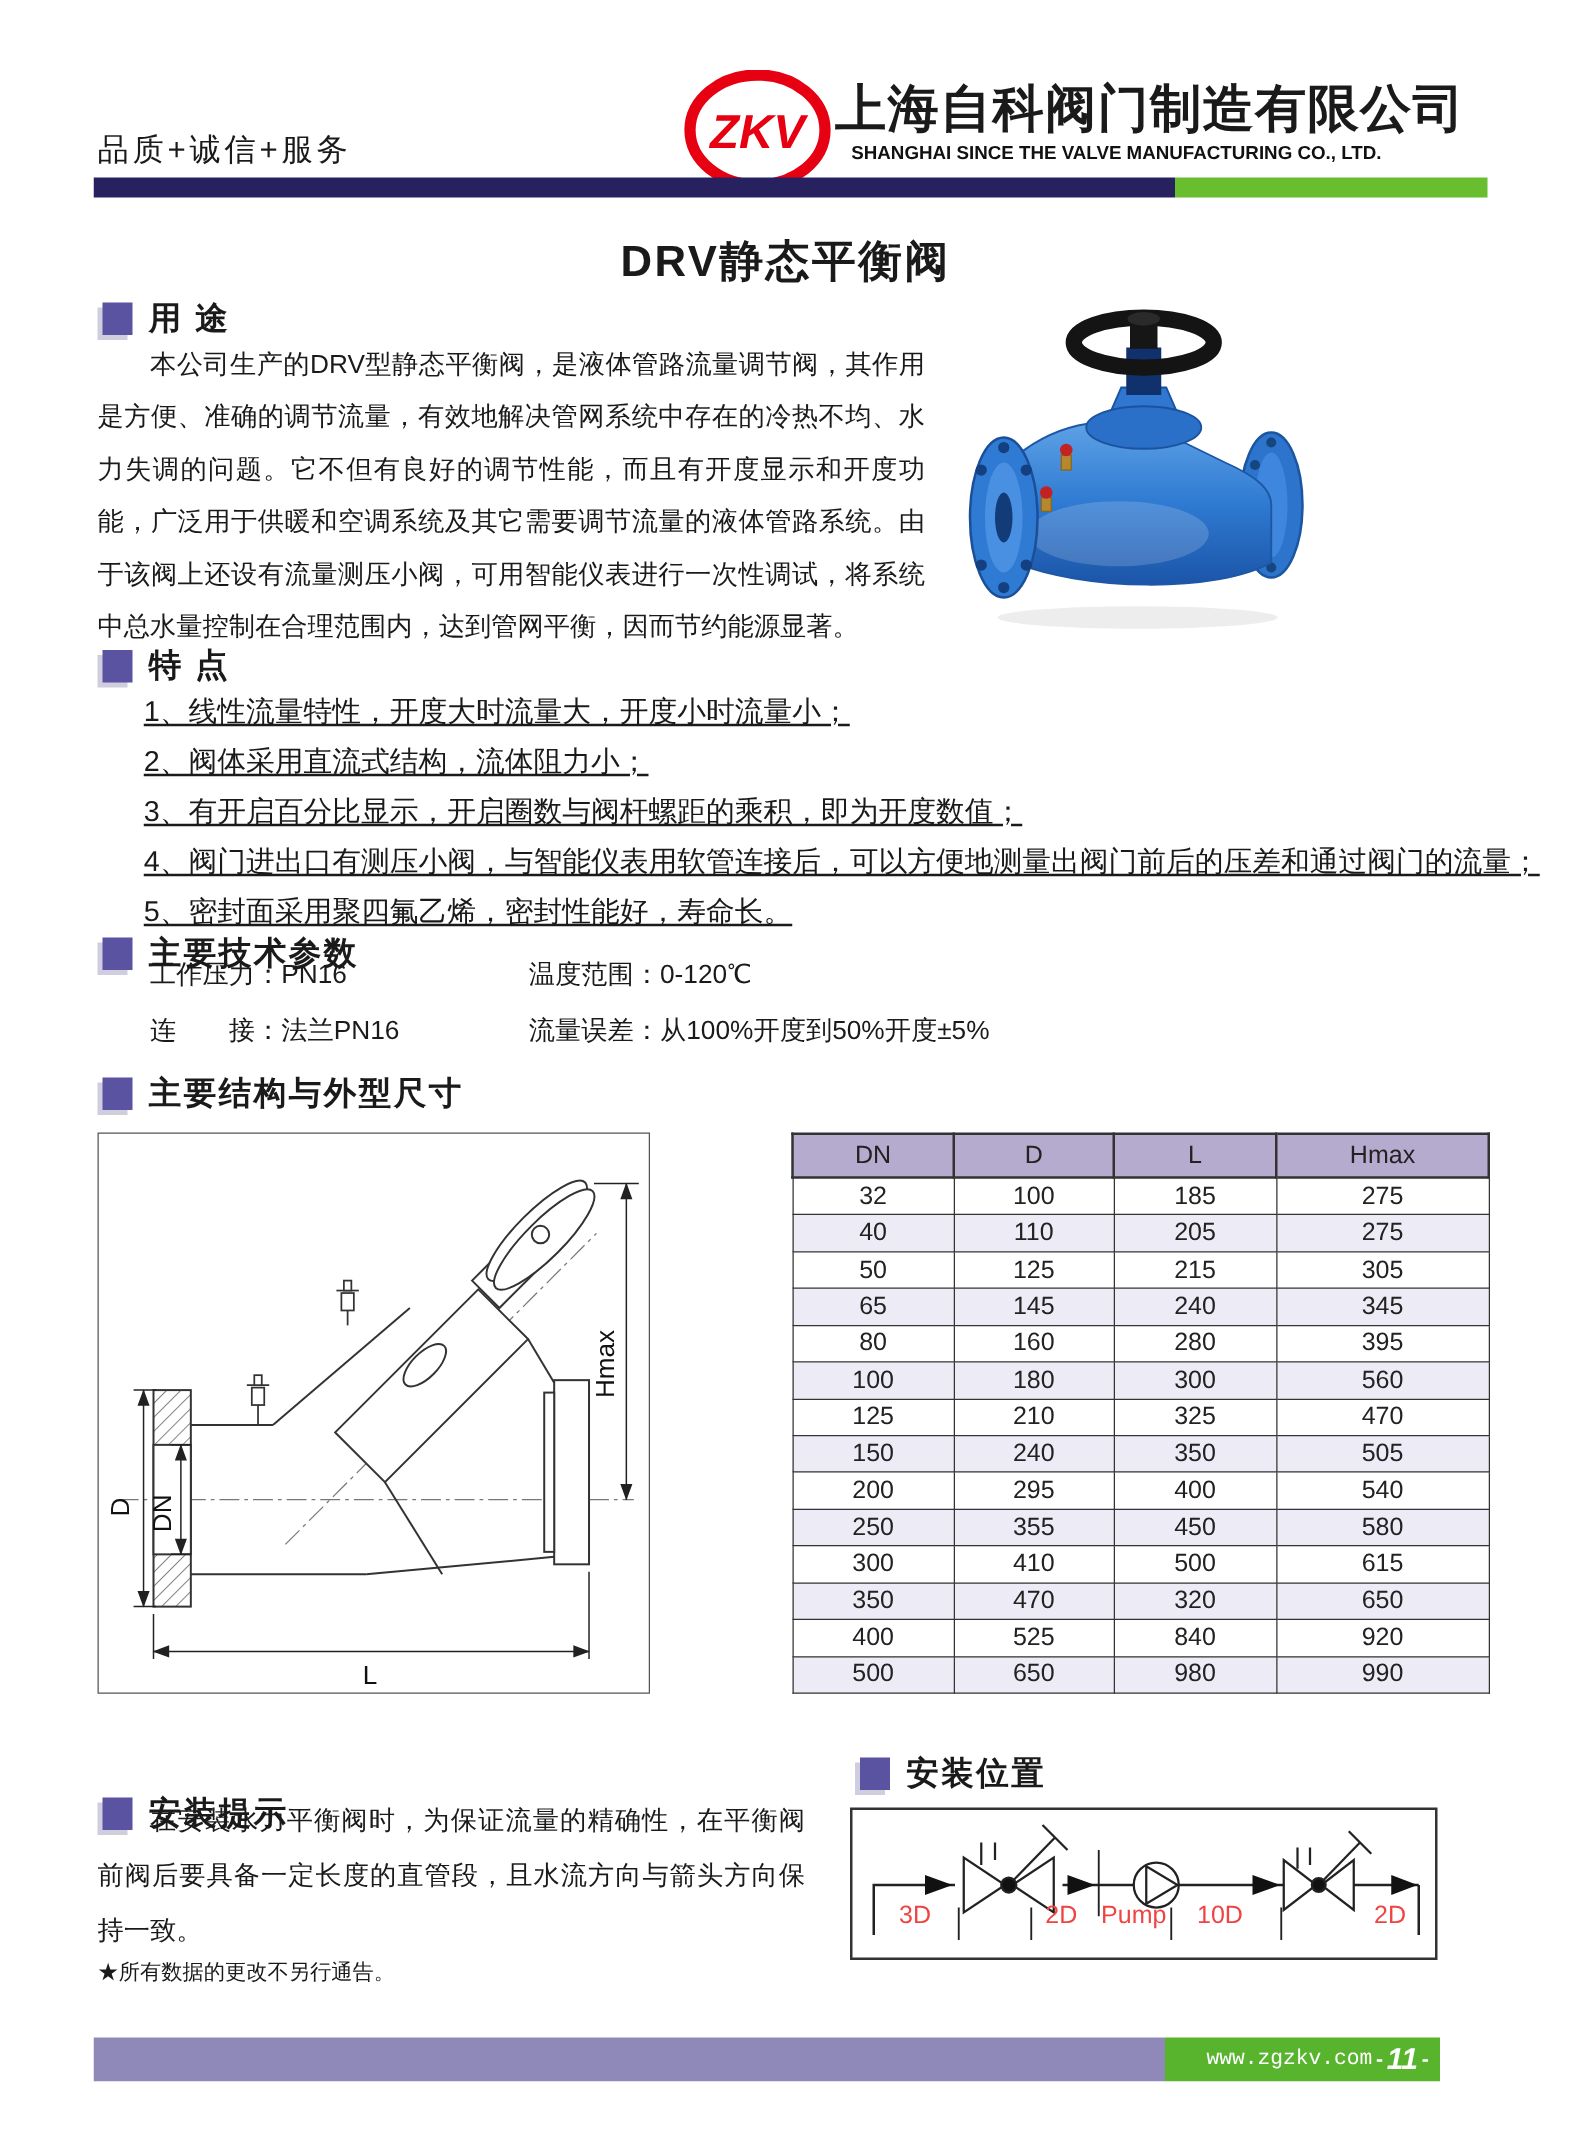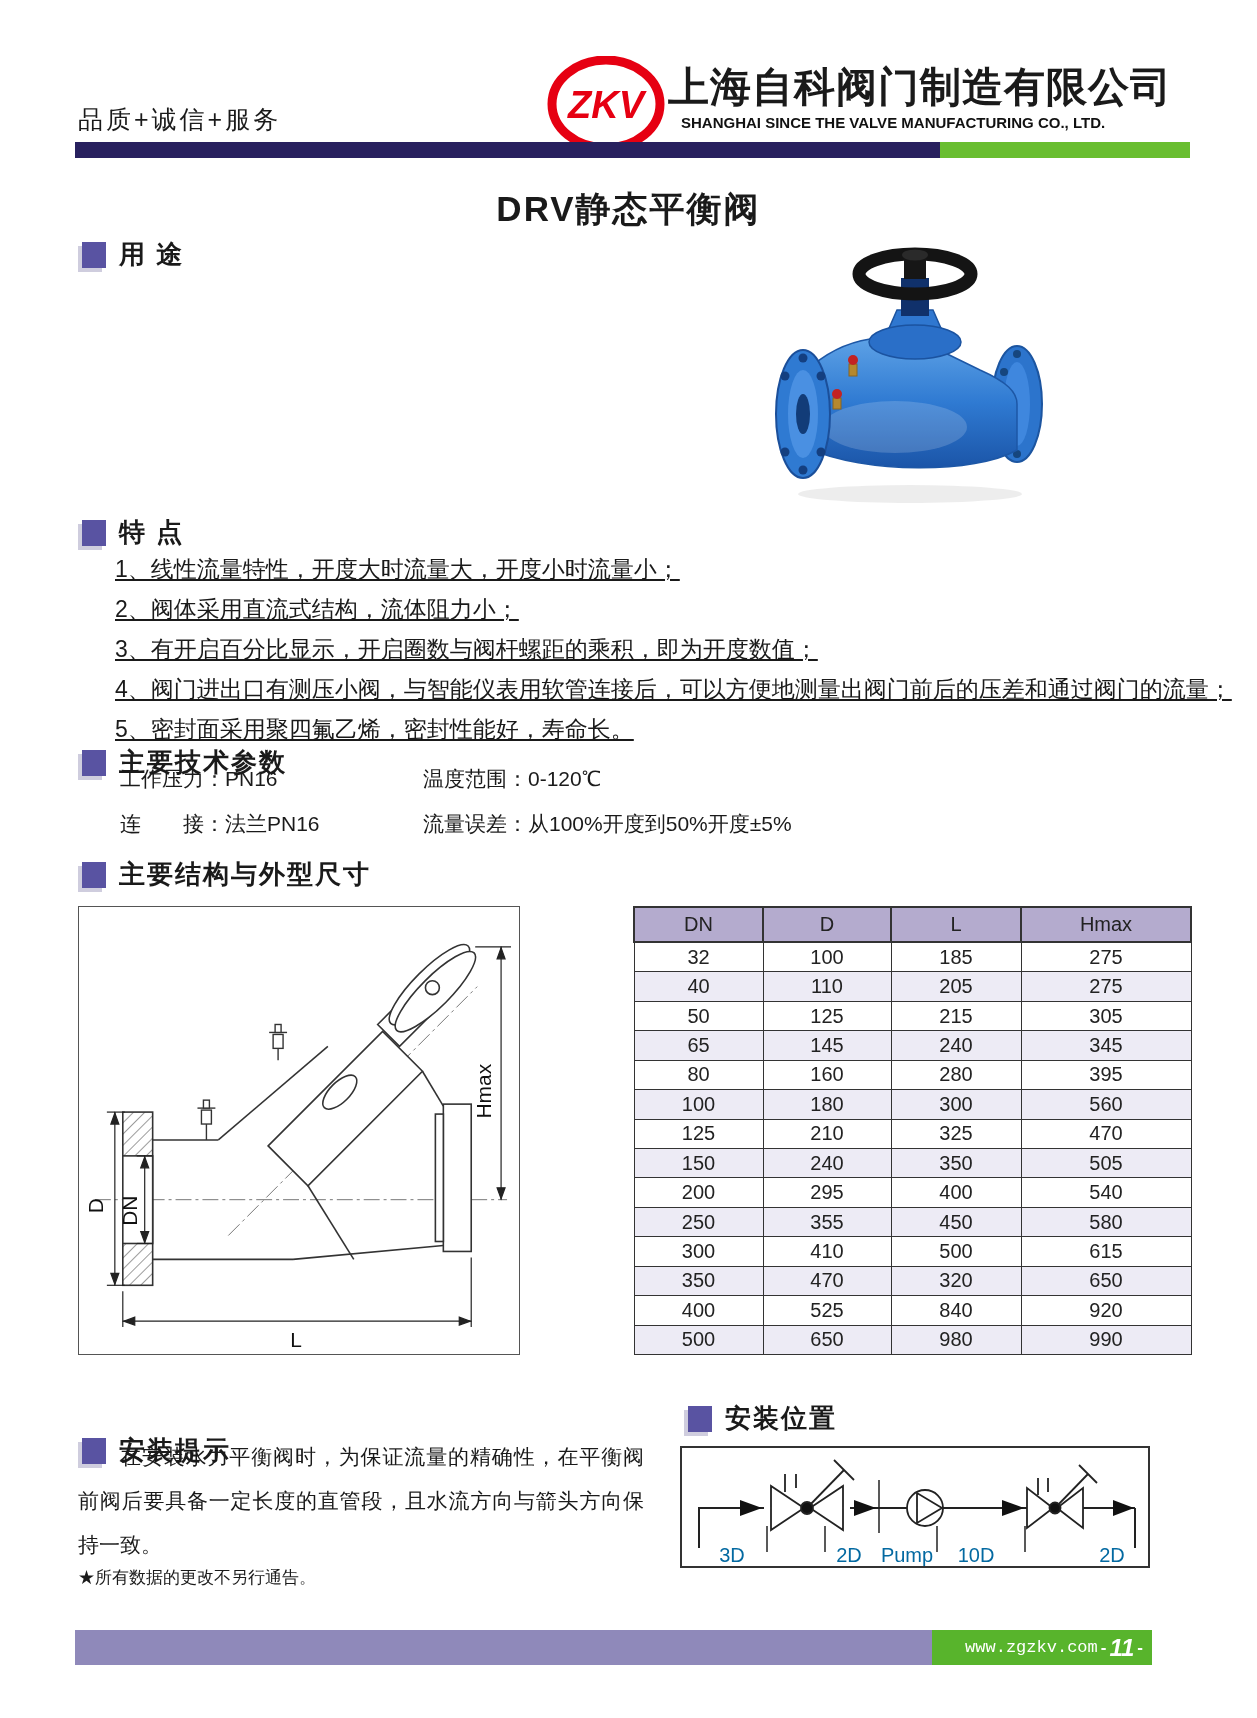--- a/index.html
+++ b/index.html
@@ -46,21 +46,21 @@
   .dims-table{position:absolute;left:633px;top:906px;width:557px;height:449px;
               border-collapse:collapse;table-layout:fixed;font-size:20px;color:#222;text-align:center;}
   .dims-table th{background:#b4abce;font-weight:500;height:31px;border:2px solid #333;}
   .dims-table td{border:1.5px solid #333;}
   .dims-table tbody tr:nth-child(even){background:#edebf5;}
 
   
   .pos-box{position:absolute;left:680px;top:1446px;width:470px;height:122px;
            border:2px solid #333;box-sizing:border-box;}
   .pos-box svg{position:absolute;left:0;top:0;width:466px;height:118px;}
-  .pos-label{position:absolute;top:96px;width:70px;text-align:center;font-size:20px;color:#0369a1;}
+  .pos-label{position:absolute;top:73px;width:70px;text-align:center;font-size:20px;color:#ef4444;}
   .pos-label-3d{left:15px;}
   .pos-label-2d1{left:132px;}
   .pos-label-pump{left:190px;}
   .pos-label-10d{left:259px;}
   .pos-label-2d2{left:395px;}
 
   
   .footer-purple{position:absolute;left:75px;top:1630px;width:857px;height:35px;background:#8f89ba;}
   .footer-green{position:absolute;left:932px;top:1630px;width:220px;height:35px;background:#58b42c;
                 display:flex;align-items:center;justify-content:flex-end;padding-right:6px;box-sizing:border-box;color:#fff;}
@@ -88,20 +88,21 @@
   <div class="company-en">SHANGHAI SINCE THE VALVE MANUFACTURING CO., LTD.</div>
   <div class="topbar-navy"></div>
   <div class="topbar-green"></div>
 
   <div class="doc-title">DRV静态平衡阀</div>
 
   <div class="sec sec-usage">
     <span class="sq"></span>
     <span>用 途</span>
   </div>
+  <div class="usage-body">本公司生产的DRV型静态平衡阀，是液体管路流量调节阀，其作用是方便、准确的调节流量，有效地解决管网系统中存在的冷热不均、水力失调的问题。它不但有良好的调节性能，而且有开度显示和开度功能，广泛用于供暖和空调系统及其它需要调节流量的液体管路系统。由于该阀上还设有流量测压小阀，可用智能仪表进行一次性调试，将系统中总水量控制在合理范围内，达到管网平衡，因而节约能源显著。</div>
 
   <div style="position:absolute;left:745px;top:222px;width:312px;height:295px;">
     <svg viewBox="0 0 312 295">
       <defs>
         <linearGradient id="gBody" x1="0" y1="0" x2="0" y2="1">
           <stop offset="0" stop-color="#5ea2e6"></stop>
             <stop offset="0.5" stop-color="#2f7ad2"></stop>
             <stop offset="1" stop-color="#1b55a8"></stop>
         </linearGradient>
       </defs>

